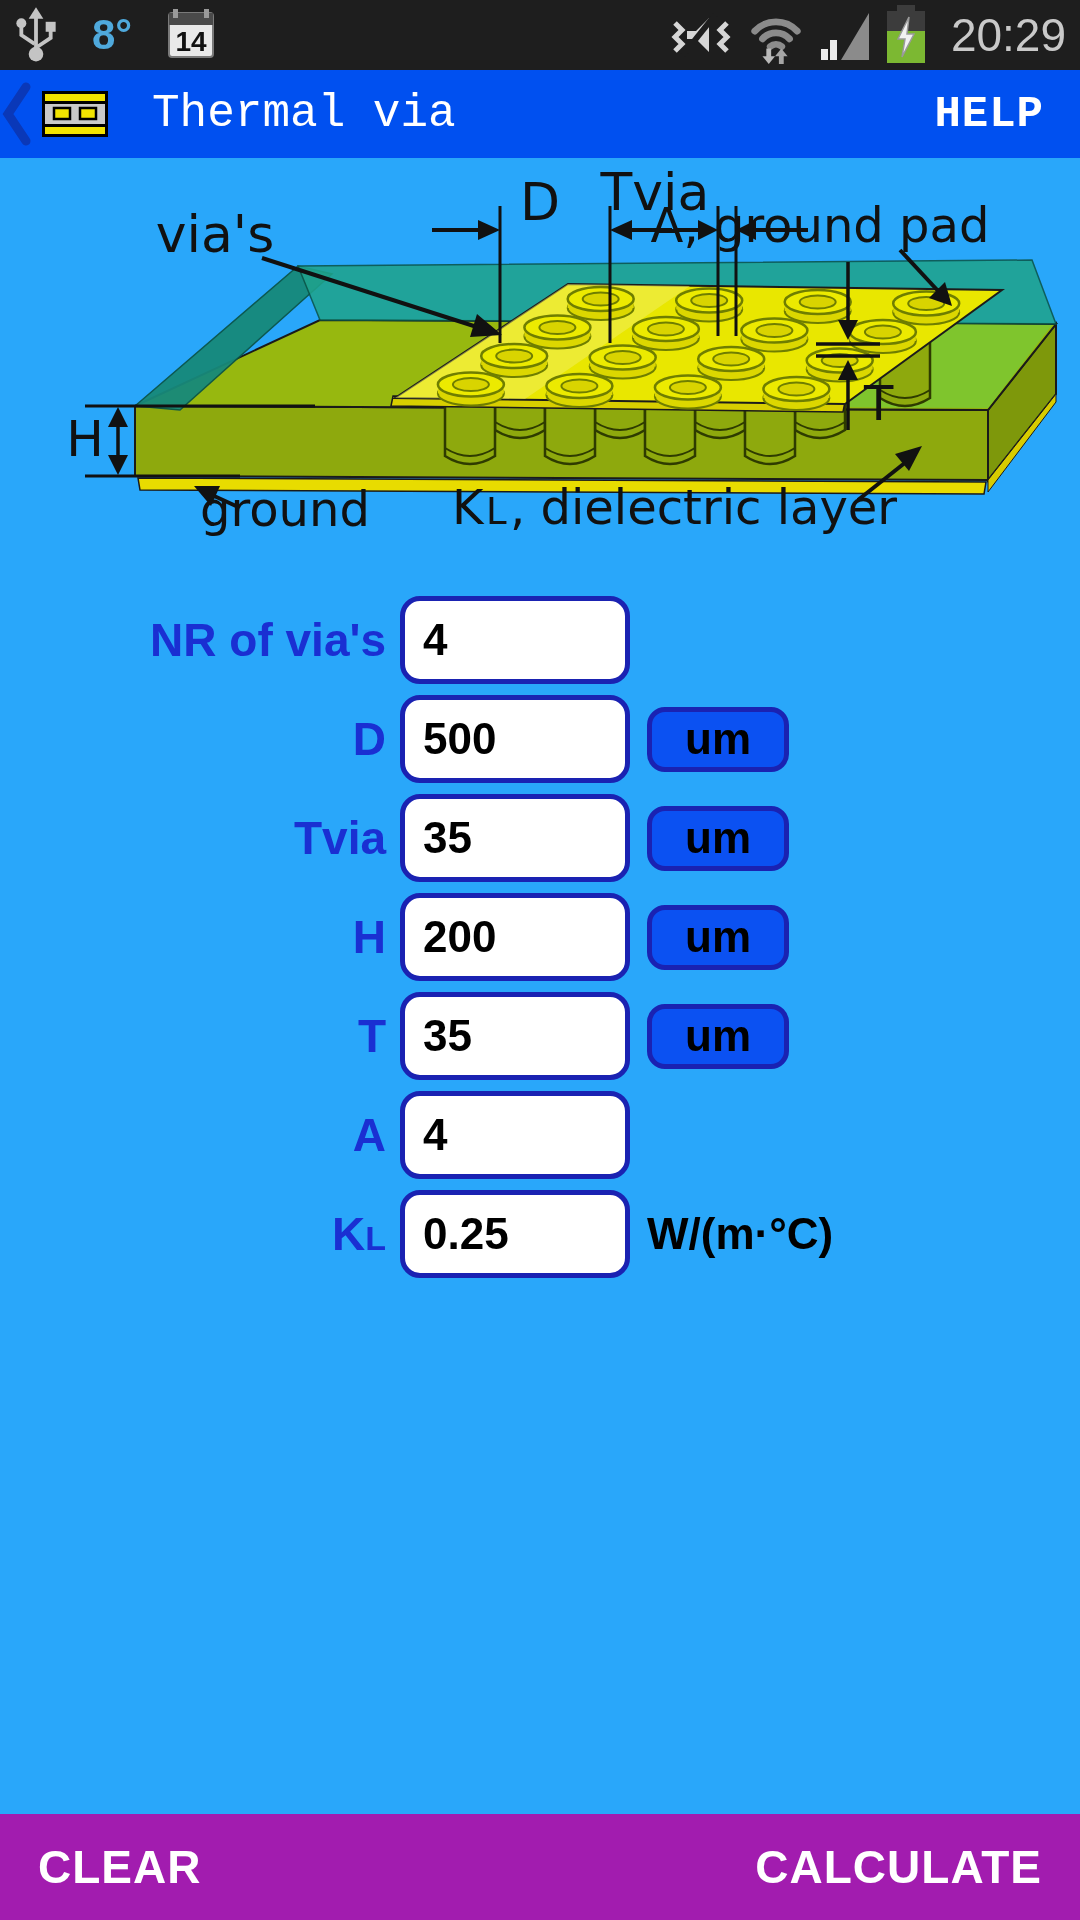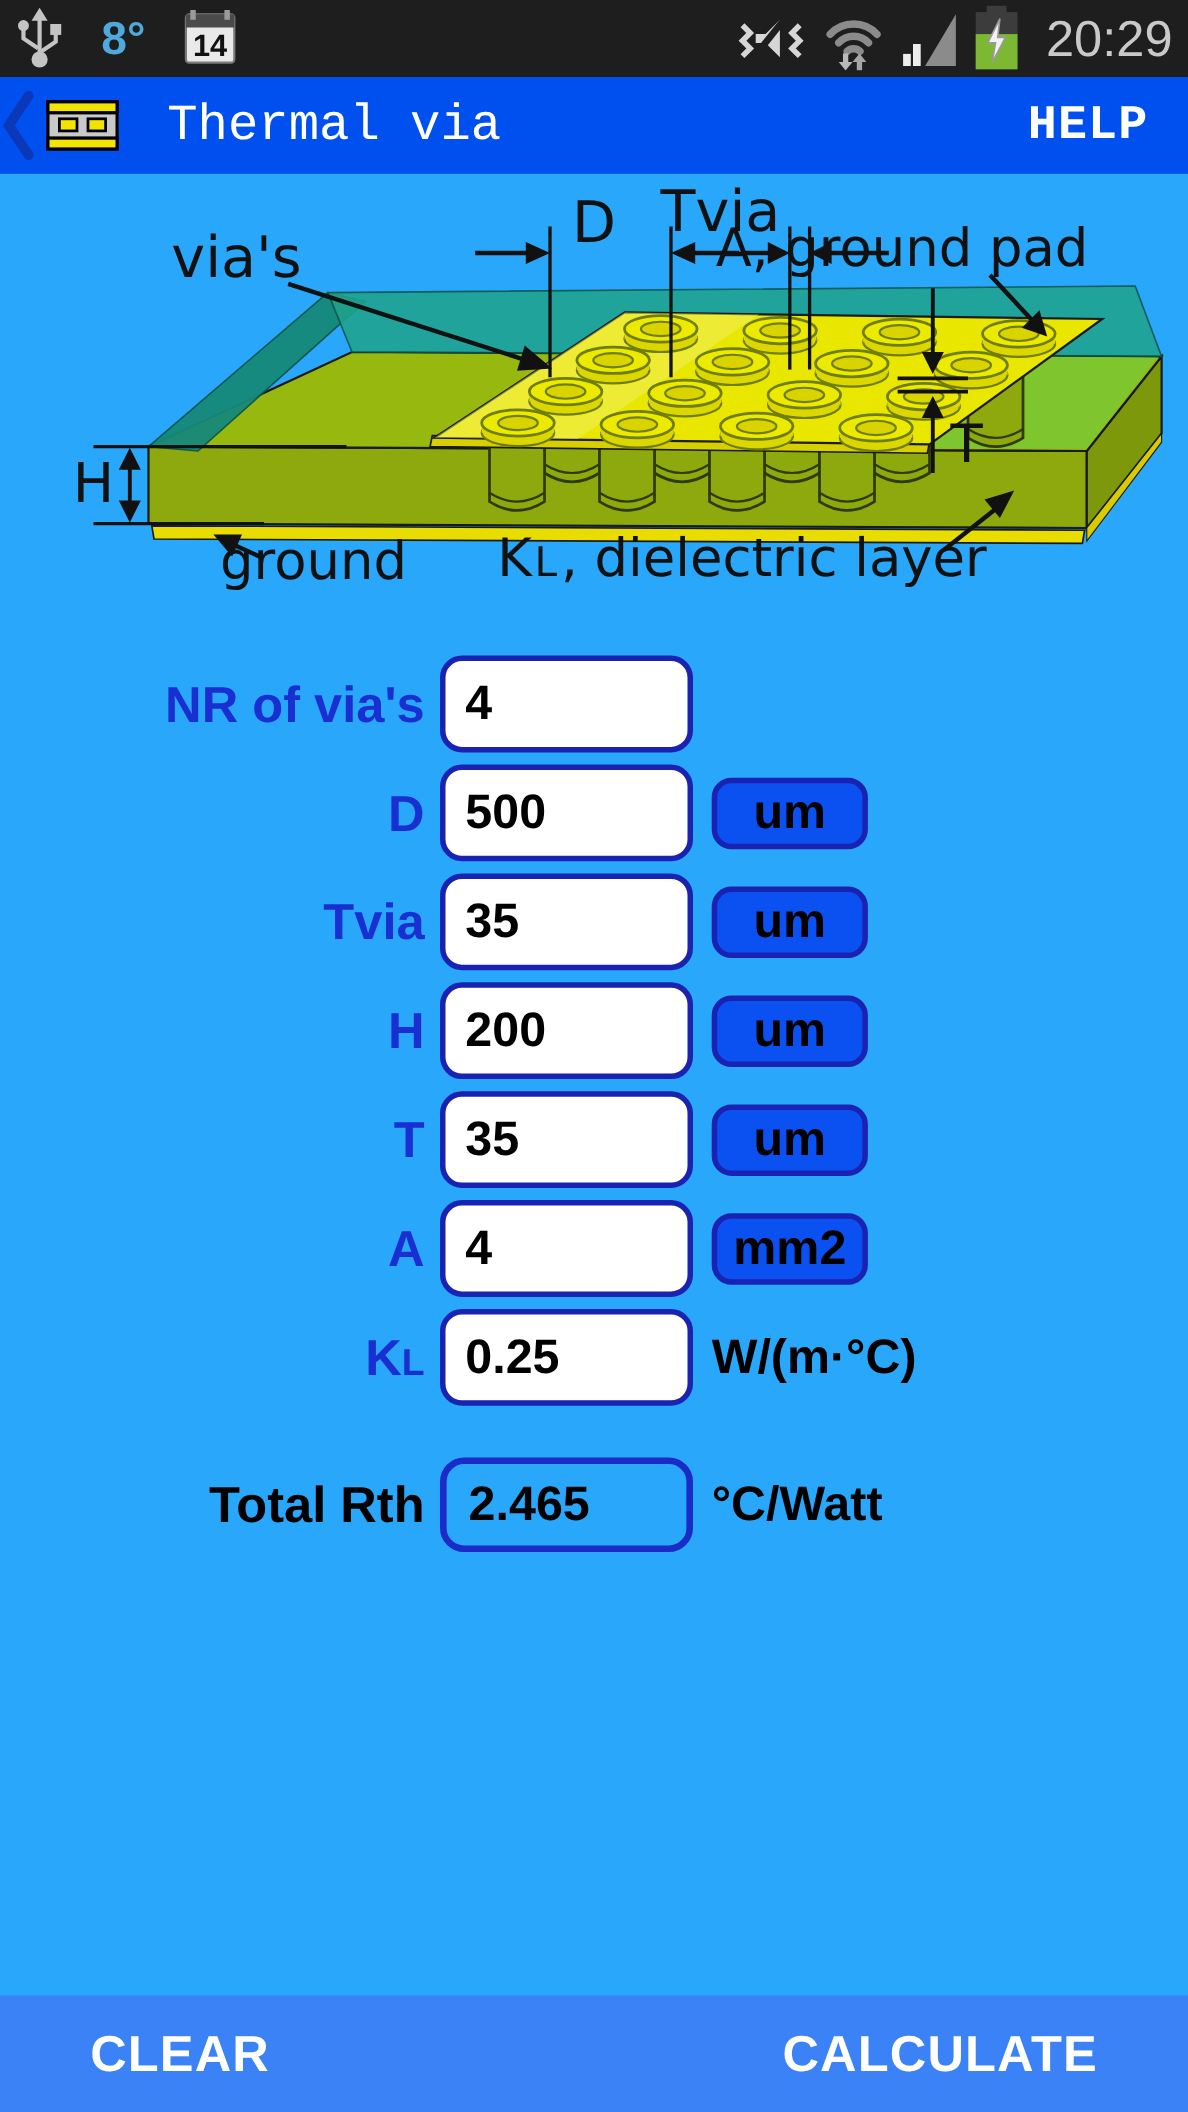--- a/index.html
+++ b/index.html
@@ -39,22 +39,22 @@
             box-sizing:border-box;display:flex;align-items:center;justify-content:center;
             font-family:inherit;font-size:44px;font-weight:bold;color:#000;cursor:pointer;}
   .unit-text{margin-left:17px;font-size:44px;font-weight:bold;color:#000;}
   .total-row{margin-top:46px;}
   .total-label{color:#000;}
   .total-box{width:230px;height:86px;background:transparent;border:6px solid #1A2BC8;border-radius:22px;
              box-sizing:border-box;display:flex;align-items:center;padding-left:20px;
              font-size:44px;font-weight:bold;color:#000;}
 
   
-  .footer{position:absolute;left:0;bottom:0;width:100%;height:106px;background:#3b82f6;
-          display:flex;align-items:center;justify-content:space-between;padding:0 76px;box-sizing:border-box;}
+  .footer{position:absolute;left:0;bottom:0;width:100%;height:106px;background:#a21caf;
+          display:flex;align-items:center;justify-content:space-between;padding:0 32px;box-sizing:border-box;}
   .footer-btn{color:#FFFFFF;font-size:46px;font-weight:bold;letter-spacing:1px;background:none;border:none;
               font-family:inherit;cursor:pointer;}
 </style>
 </head>
 <body>
 
 <div class="phone">
 
   <div class="statusbar">
     <div class="sb-left">
@@ -265,36 +265,28 @@
 
     <div class="row">
       <span class="row-label">T</span>
       <input class="value-input" value="35" style="">
       <button class="unit-btn">um</button>
     </div>
 
     <div class="row">
       <span class="row-label">A</span>
       <input class="value-input" value="4" style="">
-      <button class="unit-btn">mm2</button>
     </div>
 
     <div class="row">
       <span class="row-label"><span>K</span><span class="sub">L</span></span>
       <input class="value-input" value="0.25" style="">
       <span class="unit-text">W/(m·°C)</span>
     </div>
 
-    <div class="row total-row">
-      <span class="row-label total-label">Total Rth</span>
-      <div class="total-box">
-        <span>2.465</span>
-      </div>
-      <span class="unit-text">°C/Watt</span>
-    </div>
 
   </div>
 
   <div class="footer">
     <button class="footer-btn">CLEAR</button>
     <button class="footer-btn">CALCULATE</button>
   </div>
 
 </div>
 

